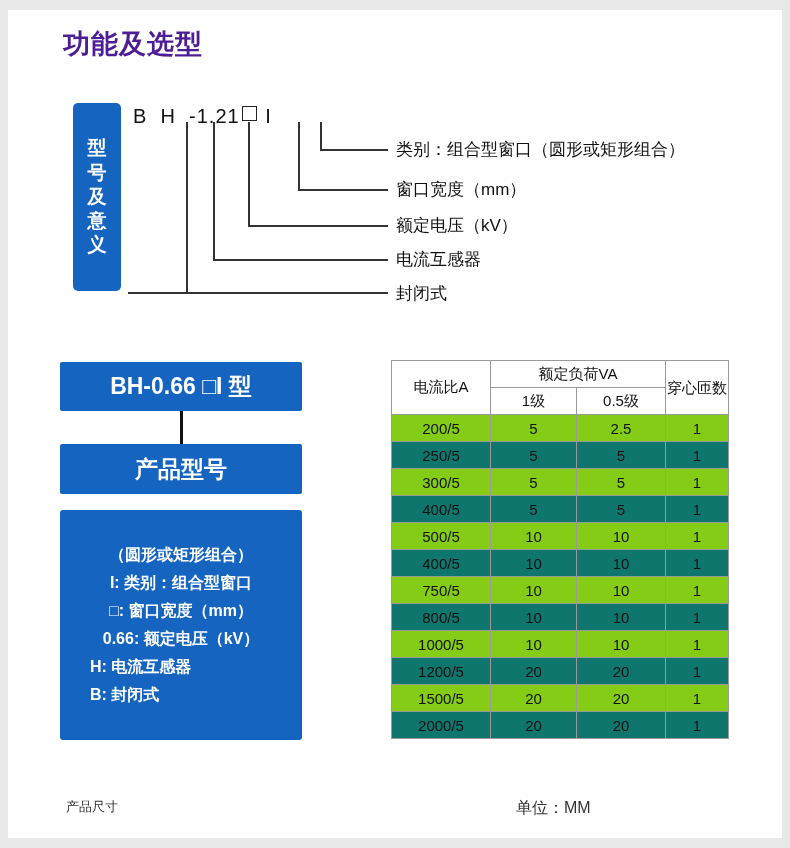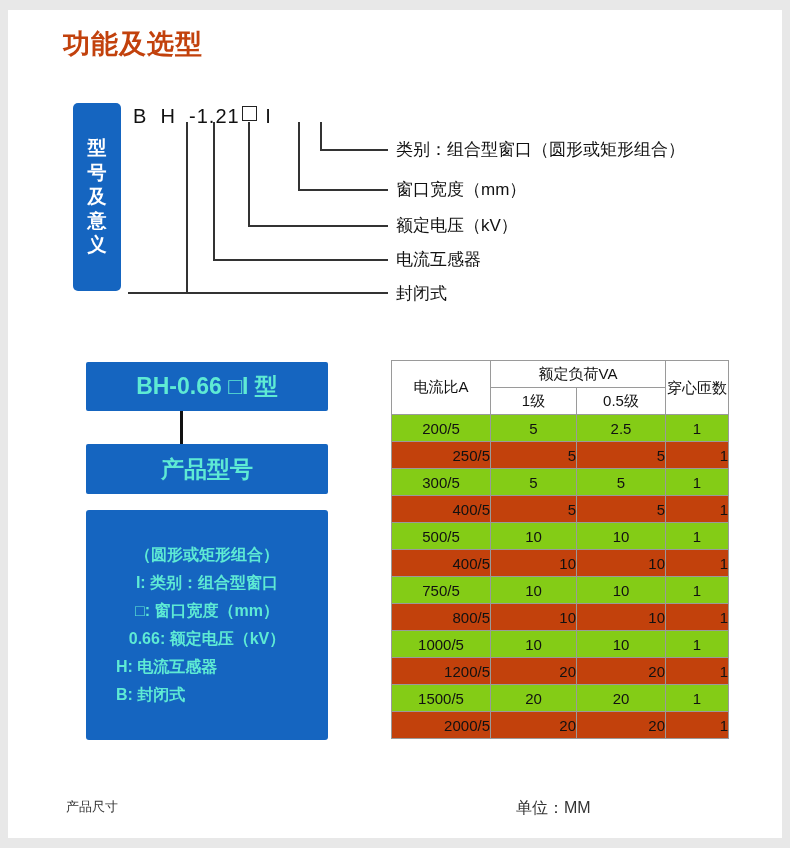--- a/index.html
+++ b/index.html
@@ -10,21 +10,21 @@
     overflow:hidden;
   }
   .page{
     position:absolute;
     left:8px;top:10px;
     width:774px;height:828px;
     background:#ffffff;
   }
   .title{
     position:absolute;left:55px;top:16px;
-    font-size:27px;font-weight:bold;color:#c2410c;
+    font-size:27px;font-weight:bold;color:#4c1d95;
     letter-spacing:1px;
   }
 
   
   .vert-label{
     position:absolute;left:65px;top:93px;
     width:48px;height:188px;
     background:#1565c0;color:#fff;
     border-radius:5px;
     font-size:19px;font-weight:bold;
@@ -44,23 +44,23 @@
     border:1.3px solid #222;vertical-align:2px;margin:0 2px;
   }
 
   .leader{position:absolute;background:#333;}
   .legend{
     position:absolute;font-size:17px;color:#111;white-space:nowrap;
   }
 
   
   .blue-box{
-    position:absolute;background:#1565c0;color:#5eead4;
+    position:absolute;background:#1565c0;color:#ffffff;
     display:flex;align-items:center;justify-content:center;
-    font-weight:bold;border-radius:2px;margin-left:26px;
+    font-weight:bold;border-radius:2px;
   }
   .bx1{left:52px;top:352px;width:242px;height:49px;font-size:23px;}
   .connector{position:absolute;left:172px;top:401px;width:3px;height:33px;background:#111;}
   .bx2{left:52px;top:434px;width:242px;height:50px;font-size:23px;}
   .bx3{
     left:52px;top:500px;width:242px;height:230px;
     flex-direction:column;align-items:flex-start;justify-content:center;
     font-size:16px;font-weight:bold;line-height:1;border-radius:3px;
   }
   .bx3 .ln{display:block;width:100%;text-align:center;padding:6px 0;}
@@ -84,21 +84,21 @@
     text-align:center;
     padding:0;
     height:26px;
   }
   table.spec th{font-weight:normal;background:#fff;}
   .c-ratio{width:98px;}
   .c-l1{width:85px;}
   .c-l05{width:88px;}
   .c-turn{width:62px;}
   tr.alt td{background:#84cc16;}
-  tr.norm td{background:#c2410c;text-align:right;}
+  tr.norm td{background:#0f766e;}
 </style>
 </head>
 <body>
 
 <div class="page">
 
   <div class="title">功能及选型</div>
 
   <div class="vert-label">
     <span>型<br>号<br>及<br>意<br>义</span>

